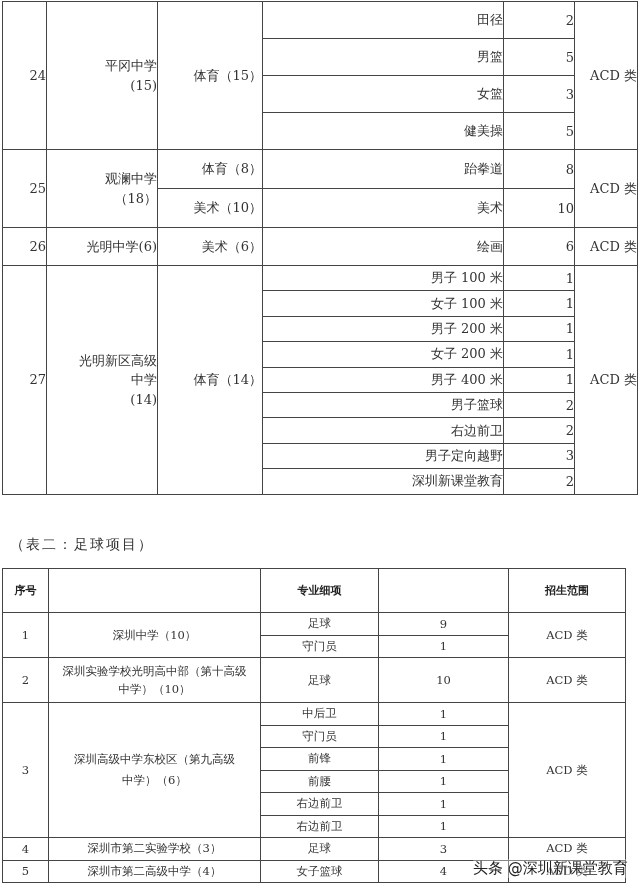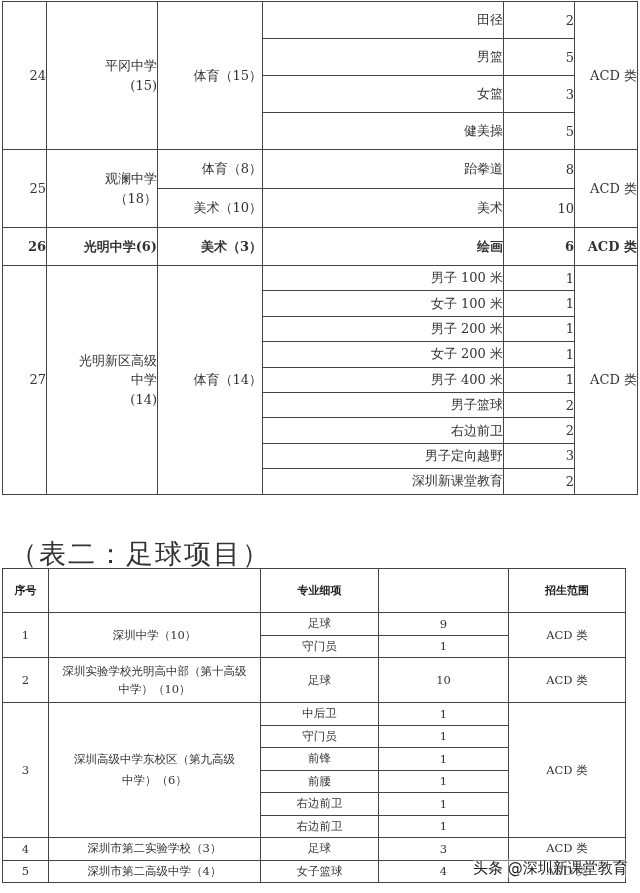--- a/index.html
+++ b/index.html
@@ -4,25 +4,25 @@
 <style>
   html, body { margin:0; padding:0; background:#ffffff; }
   body { width:640px; height:893px; position:relative; overflow:hidden;
          font-family:"DejaVu Serif","Liberation Serif",serif; color:#333; }
   table { border-collapse:collapse; position:absolute; table-layout:fixed; }
   td, th { border:1px solid #444; text-align:center; vertical-align:middle; padding:0; font-weight:normal; }
   #t1 { left:2px; top:1px; width:635px; font-size:13px; }
   #t1 td { height:36px;text-align:right; }
   #t1 .r27 td { height:24.4px; }
   #t1 .r25 td { height:38px; }
-  #t1 .r26 td { height:37px;font-weight:bold; }
+  #t1 .r26 td { height:37px; }
   #t2 { left:2px; top:568px; width:623px; font-size:11.5px; }
   #t2 td, #t2 th { height:21.5px; }
   #t2 th { font-family:"DejaVu Sans","Liberation Sans",sans-serif; font-weight:bold; font-size:11px; height:43px; color:#222; }
-  .title2 { position:absolute; left:10px; top:536px; font-size:27px; color:#333; letter-spacing:2px;
+  .title2 { position:absolute; left:10px; top:536px; font-size:14px; color:#333; letter-spacing:2px;
             font-family:"DejaVu Serif","Liberation Serif",serif; }
   .watermark { position:absolute; left:473px; top:859px; font-size:15px; color:#222;
                font-family:"DejaVu Sans","Liberation Sans",sans-serif; background:rgba(255,255,255,0.35); }
   .pre { white-space:pre-line; line-height:1.5; }
 </style>
 </head>
 <body>
 
 <table id="t1">
   <colgroup>
@@ -68,21 +68,21 @@
     </tr>
     <tr class="r25">
       <td>美术（10）</td>
       <td>美术</td>
       <td>10</td>
     </tr>
 
     <tr class="r26">
       <td>26</td>
       <td>光明中学(6)</td>
-      <td>美术（3）</td>
+      <td>美术（6）</td>
       <td>绘画</td>
       <td>6</td>
       <td>ACD 类</td>
     </tr>
 
     <tr class="r27">
       <td rowspan="9">27</td>
       <td rowspan="9" class="pre">光明新区高级
 中学
 (14)</td>

